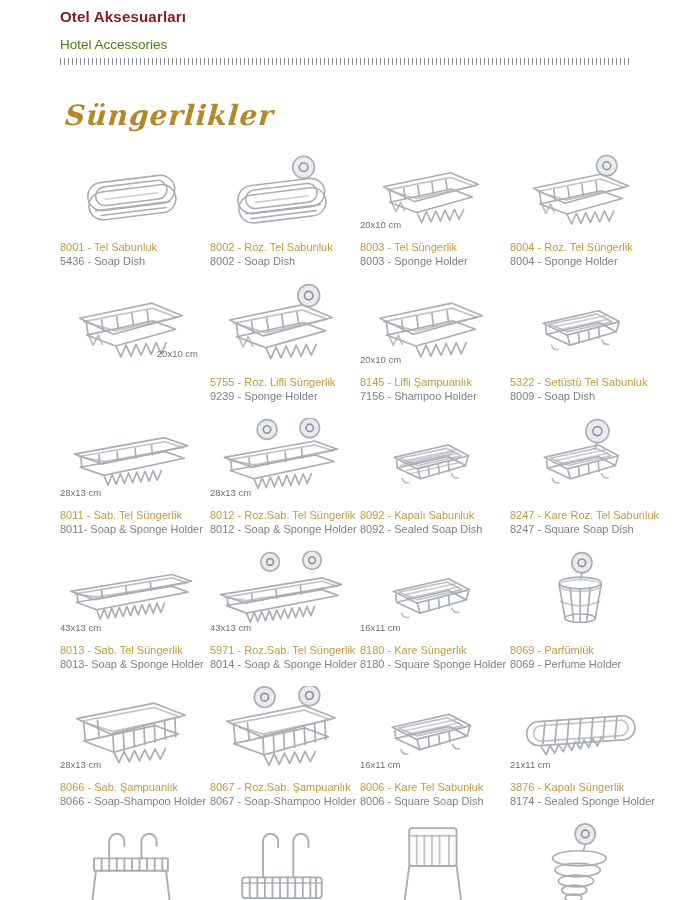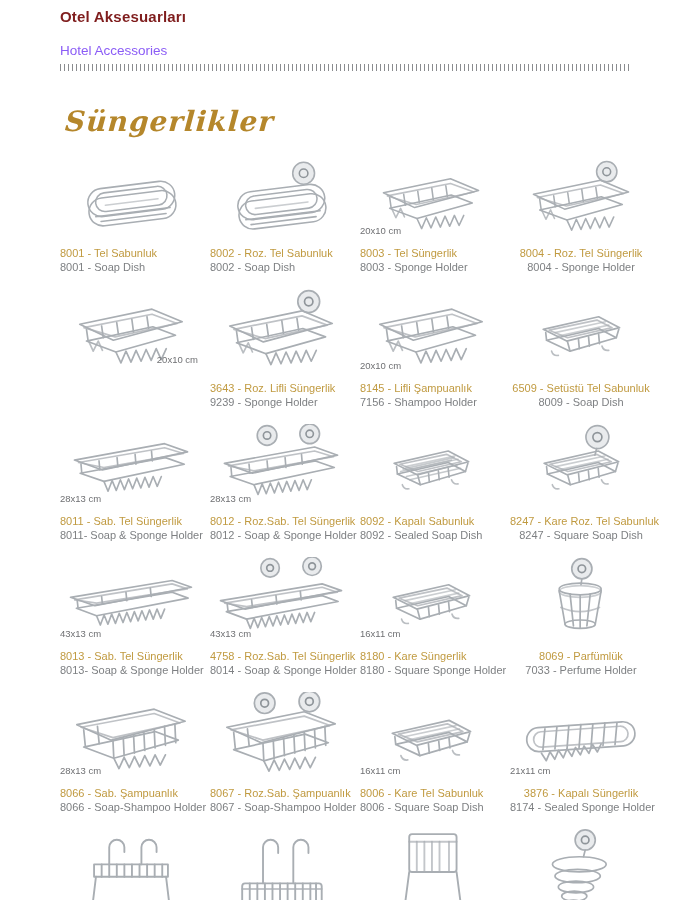--- a/index.html
+++ b/index.html
@@ -2,21 +2,21 @@
 <html style="--gold: #c09a40;"><head>
 <meta charset="utf-8">
 <style>
   html,body{margin:0;padding:0;background:#ffffff;}
   body{width:700px;height:900px;overflow:hidden;font-family:"Liberation Sans",sans-serif;
        -webkit-font-smoothing:antialiased;}
   .page{padding:8px 48px 0 60px;}
 
   
   .hdr-title{font-size:15px;font-weight:bold;color:#7f1d1d;letter-spacing:.2px;margin:0;}
-  .hdr-sub{font-size:13.5px;color:#8b5cf6;margin-top:18px;}
+  .hdr-sub{font-size:13.5px;color:#4d7c0f;margin-top:12px;}
   .tickline{margin-top:6px;height:7px;width:572px;
     background:repeating-linear-gradient(90deg,#8a8c8f 0 1.4px,transparent 1.4px 4px);}
 
   
   .script-heading{margin:34px 0 0 4px;color:#b5872b;
     font-family:"DejaVu Serif",serif;font-style:italic;font-weight:bold;
     font-size:28px;letter-spacing:1px;transform:skewX(-4deg);transform-origin:left bottom;}
 
   
   .grid{margin-top:22px;display:grid;grid-template-columns:repeat(4,1fr);
@@ -29,21 +29,21 @@
   .r5 .photo{height:86px}
   .r6 .photo{height:96px}
   .r6.c4 .photo{height:84px}
   .ill{width:100%;height:100%;display:block;}
 
   .wire *{stroke:#a9aeb3;fill:none;stroke-width:2;stroke-linecap:round;stroke-linejoin:round;}
   .wire .fill{fill:#e9ebed;}
   .wire .dark{stroke:#8f959a;}
 
   .labels{margin-top:9px;}
-  .c4 .labels{text-align:center;}
+  .c4 .labels{text-align:left;}
   .code{color:var(--gold,#c09a40);font-weight:normal;font-size:11px;line-height:13px;white-space:nowrap;}
   .en{color:#7e8083;font-size:11px;line-height:13px;white-space:nowrap;margin-top:1px;}
   .dim{position:absolute;left:0;bottom:2px;font-size:9.5px;color:#6f7073;white-space:nowrap;}
   .dim-right{left:auto;right:4px;bottom:8px;}
   .defs-hidden{position:absolute;width:0;height:0;overflow:hidden;}
 </style>
 </head>
 <body>
 
 <svg class="defs-hidden" aria-hidden="true">
@@ -316,21 +316,21 @@
   <div class="grid">
       <div class="card r1 c1">
     <div class="photo">
           <svg class="ill" viewBox="0 0 150 100" preserveAspectRatio="xMidYMax meet">
             <use href="#s-oval" xlink:href="#s-oval"></use>
           </svg>
 
     </div>
     <div class="labels">
       <div class="code">8001 - Tel Sabunluk</div>
-      <div class="en">8001 - Soap Dish</div>
+      <div class="en">5436 - Soap Dish</div>
     </div>
   </div>
       <div class="card r1 c2">
     <div class="photo">
           <svg class="ill" viewBox="0 0 150 100" preserveAspectRatio="xMidYMax meet">
             <use href="#s-oval-roz" xlink:href="#s-oval-roz"></use>
           </svg>
 
     </div>
     <div class="labels">
@@ -371,21 +371,21 @@
     </div>
   </div>
       <div class="card r2 c2">
     <div class="photo">
           <svg class="ill" viewBox="0 0 150 100" preserveAspectRatio="xMidYMax meet">
             <use href="#s-basket-roz" xlink:href="#s-basket-roz"></use>
           </svg>
 
     </div>
     <div class="labels">
-      <div class="code">3643 - Roz. Lifli Süngerlik</div>
+      <div class="code">5755 - Roz. Lifli Süngerlik</div>
       <div class="en">9239 - Sponge Holder</div>
     </div>
   </div>
       <div class="card r2 c3">
     <div class="photo">
           <svg class="ill" viewBox="0 0 150 100" preserveAspectRatio="xMidYMax meet">
             <use href="#s-basket" xlink:href="#s-basket"></use>
           </svg>
       <span class="dim">20x10 cm</span>
     </div>
@@ -395,21 +395,21 @@
     </div>
   </div>
       <div class="card r2 c4">
     <div class="photo">
           <svg class="ill" viewBox="0 0 150 100" preserveAspectRatio="xMidYMax meet">
             <use href="#s-square" xlink:href="#s-square"></use>
           </svg>
 
     </div>
     <div class="labels">
-      <div class="code">6509 - Setüstü Tel Sabunluk</div>
+      <div class="code">5322 - Setüstü Tel Sabunluk</div>
       <div class="en">8009 - Soap Dish</div>
     </div>
   </div>
       <div class="card r3 c1">
     <div class="photo">
           <svg class="ill" viewBox="0 0 150 100" preserveAspectRatio="xMidYMax meet">
             <use href="#s-wide" xlink:href="#s-wide"></use>
           </svg>
       <span class="dim">28x13 cm</span>
     </div>
@@ -467,21 +467,21 @@
     </div>
   </div>
       <div class="card r4 c2">
     <div class="photo">
           <svg class="ill" viewBox="0 0 150 100" preserveAspectRatio="xMidYMax meet">
             <use href="#s-xwide-roz" xlink:href="#s-xwide-roz"></use>
           </svg>
       <span class="dim">43x13 cm</span>
     </div>
     <div class="labels">
-      <div class="code">4758 - Roz.Sab. Tel Süngerlik</div>
+      <div class="code">5971 - Roz.Sab. Tel Süngerlik</div>
       <div class="en">8014 - Soap &amp; Sponge Holder</div>
     </div>
   </div>
       <div class="card r4 c3">
     <div class="photo">
           <svg class="ill" viewBox="0 0 150 100" preserveAspectRatio="xMidYMax meet">
             <use href="#s-square" xlink:href="#s-square"></use>
           </svg>
       <span class="dim">16x11 cm</span>
     </div>
@@ -492,21 +492,21 @@
   </div>
       <div class="card r4 c4">
     <div class="photo">
           <svg class="ill" viewBox="0 0 150 100" preserveAspectRatio="xMidYMax meet">
             <use href="#s-cup" xlink:href="#s-cup"></use>
           </svg>
 
     </div>
     <div class="labels">
       <div class="code">8069 - Parfümlük</div>
-      <div class="en">7033 - Perfume Holder</div>
+      <div class="en">8069 - Perfume Holder</div>
     </div>
   </div>
       <div class="card r5 c1">
     <div class="photo">
           <svg class="ill" viewBox="0 0 150 100" preserveAspectRatio="xMidYMax meet">
             <use href="#s-deep" xlink:href="#s-deep"></use>
           </svg>
       <span class="dim">28x13 cm</span>
     </div>
     <div class="labels">

